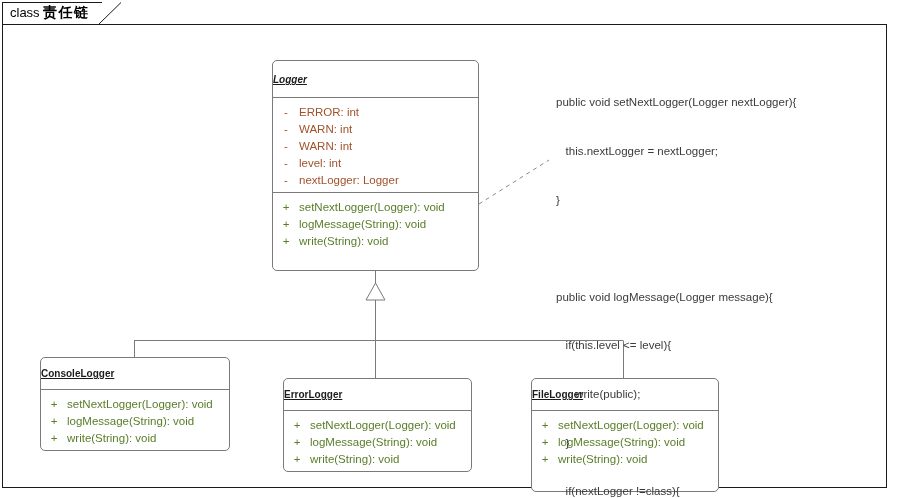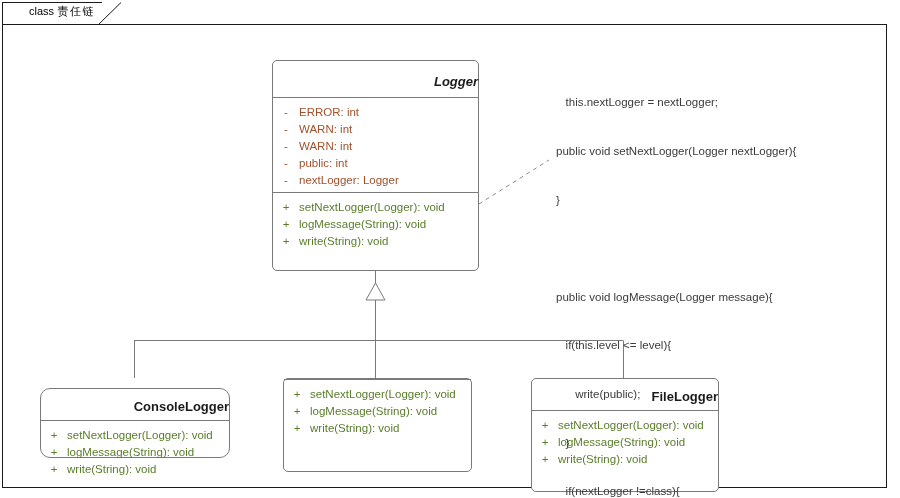--- a/index.html
+++ b/index.html
@@ -54,44 +54,44 @@
   .tab-label {
     position: absolute;
     left: 10px;
     top: 4px;
     font-size: 11.5px;
     color: #000000;
     white-space: nowrap;
     letter-spacing: 0.2px;
   }
   .tab-label .tab-kw {
-    font-size: 11px;
+    font-size: 13px;
     letter-spacing: 0px;
-    margin-left: 19px;
   }
   .tab-label .tab-cn {
-    font-size: 11px;
-    font-weight: normal;
+    font-size: 14px;
+    font-weight: bold;
     letter-spacing: 1.5px;
   }
 
   
   .uml-box {
     position: absolute;
     box-sizing: border-box;
     background: #ffffff;
     border: 1px solid #7a7a7a;
     border-radius: 5px;
   }
   .uml-title {
-    text-align: right;
-    font-size: 13px;
+    text-align: left;
+    font-size: 10px;
     color: #1b1b1b;
     font-weight: bold;
     box-sizing: border-box;
+    text-decoration: underline;
   }
   .uml-title.abstract {
     font-style: italic;
   }
   .uml-sep {
     height: 1px;
     background: #7a7a7a;
     width: 100%;
   }
   .uml-section {
@@ -179,21 +179,21 @@
       <div class="uml-row">
         <span class="uml-vis attr-color">-</span>
         <span class="attr-color">WARN: int</span>
       </div>
       <div class="uml-row">
         <span class="uml-vis attr-color">-</span>
         <span class="attr-color">WARN: int</span>
       </div>
       <div class="uml-row">
         <span class="uml-vis attr-color">-</span>
-        <span class="attr-color">public: int</span>
+        <span class="attr-color">level: int</span>
       </div>
       <div class="uml-row">
         <span class="uml-vis attr-color">-</span>
         <span class="attr-color">nextLogger: Logger</span>
       </div>
     </div>
     <div class="uml-sep"></div>
     <div class="uml-section">
       <div class="uml-row">
         <span class="uml-vis meth-color">+</span>
@@ -203,40 +203,41 @@
         <span class="uml-vis meth-color">+</span>
         <span class="meth-color">logMessage(String): void</span>
       </div>
       <div class="uml-row">
         <span class="uml-vis meth-color">+</span>
         <span class="meth-color">write(String): void</span>
       </div>
     </div>
   </div>
 
-  <div class="uml-box" style="left:40px; top:388px; width:190px; height:70px;border-radius:10px;">
+  <div class="uml-box" style="left:40px; top:357px; width:190px; height:94px;">
     <div class="uml-title" style="padding-top:10px; height:31px;">ConsoleLogger</div>
     <div class="uml-sep"></div>
     <div class="uml-section">
       <div class="uml-row">
         <span class="uml-vis meth-color">+</span>
         <span class="meth-color">setNextLogger(Logger): void</span>
       </div>
       <div class="uml-row">
         <span class="uml-vis meth-color">+</span>
         <span class="meth-color">logMessage(String): void</span>
       </div>
       <div class="uml-row">
         <span class="uml-vis meth-color">+</span>
         <span class="meth-color">write(String): void</span>
       </div>
     </div>
   </div>
 
   <div class="uml-box" style="left:283px; top:378px; width:189px; height:94px;">
+    <div class="uml-title" style="padding-top:10px; height:31px;">ErrorLogger</div>
     <div class="uml-sep"></div>
     <div class="uml-section">
       <div class="uml-row">
         <span class="uml-vis meth-color">+</span>
         <span class="meth-color">setNextLogger(Logger): void</span>
       </div>
       <div class="uml-row">
         <span class="uml-vis meth-color">+</span>
         <span class="meth-color">logMessage(String): void</span>
       </div>
@@ -260,22 +261,22 @@
         <span class="meth-color">logMessage(String): void</span>
       </div>
       <div class="uml-row">
         <span class="uml-vis meth-color">+</span>
         <span class="meth-color">write(String): void</span>
       </div>
     </div>
   </div>
 
   <div class="code-note">
+    <div class="code-line">public void setNextLogger(Logger nextLogger){</div>
     <div class="code-line">   this.nextLogger = nextLogger;</div>
-    <div class="code-line">public void setNextLogger(Logger nextLogger){</div>
     <div class="code-line">}</div>
     <div class="code-line">&nbsp;</div>
     <div class="code-line">public void logMessage(Logger message){</div>
     <div class="code-line">   if(this.level &lt;= level){</div>
     <div class="code-line">      write(public);</div>
     <div class="code-line">   }</div>
     <div class="code-line">   if(nextLogger !=class){</div>
     
     
     

